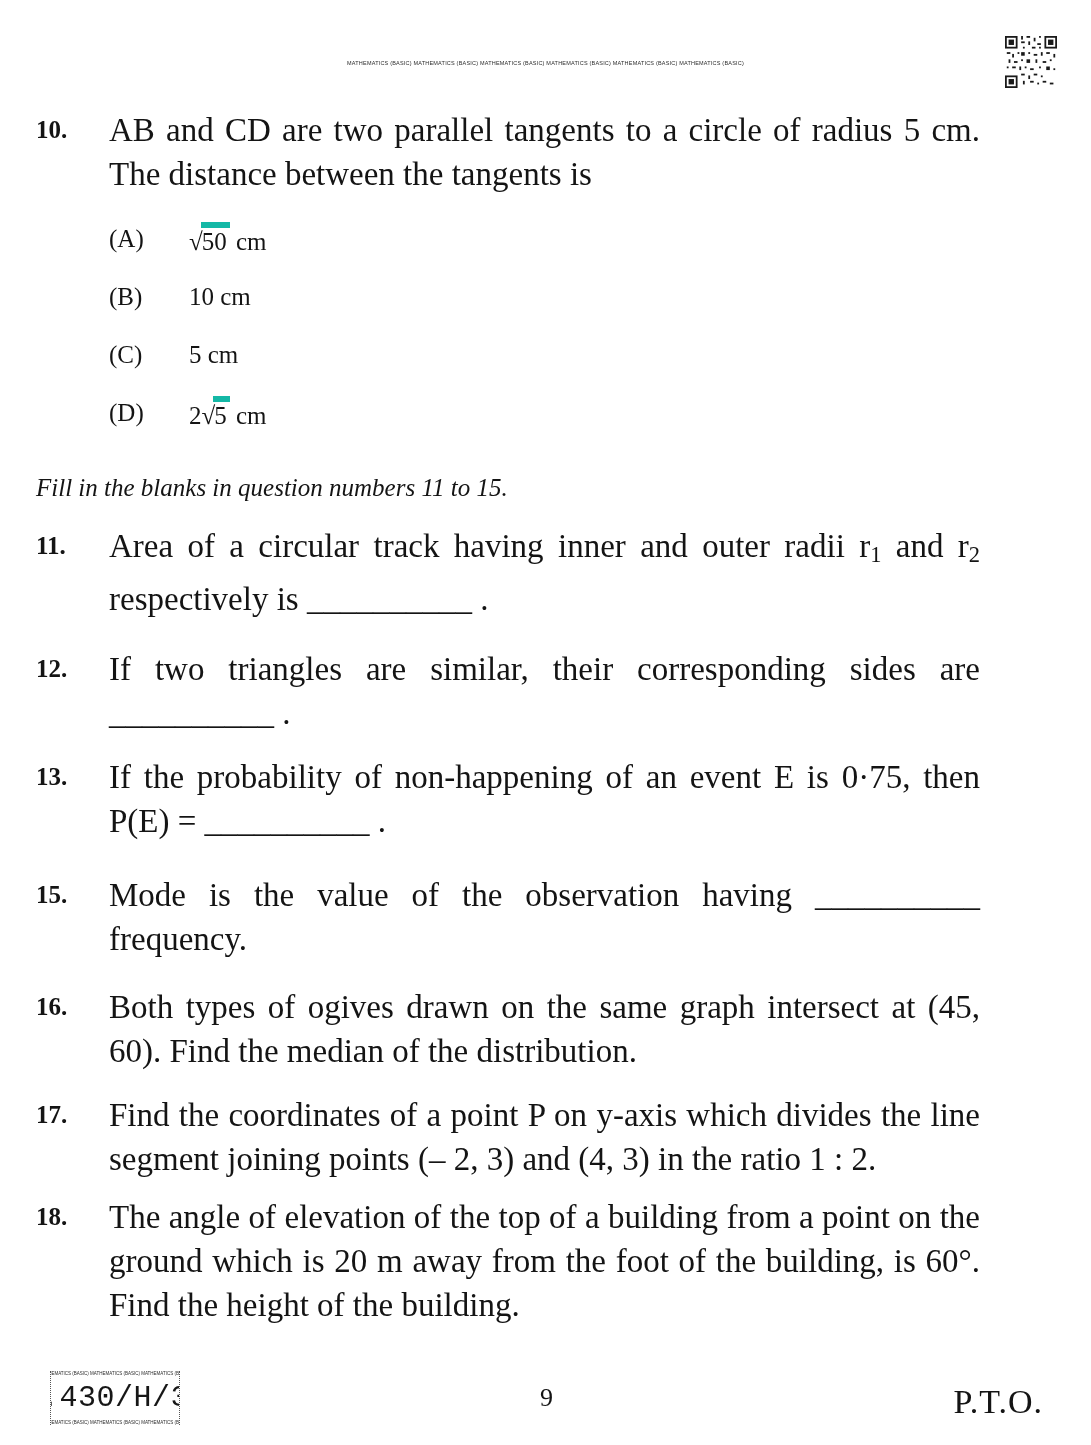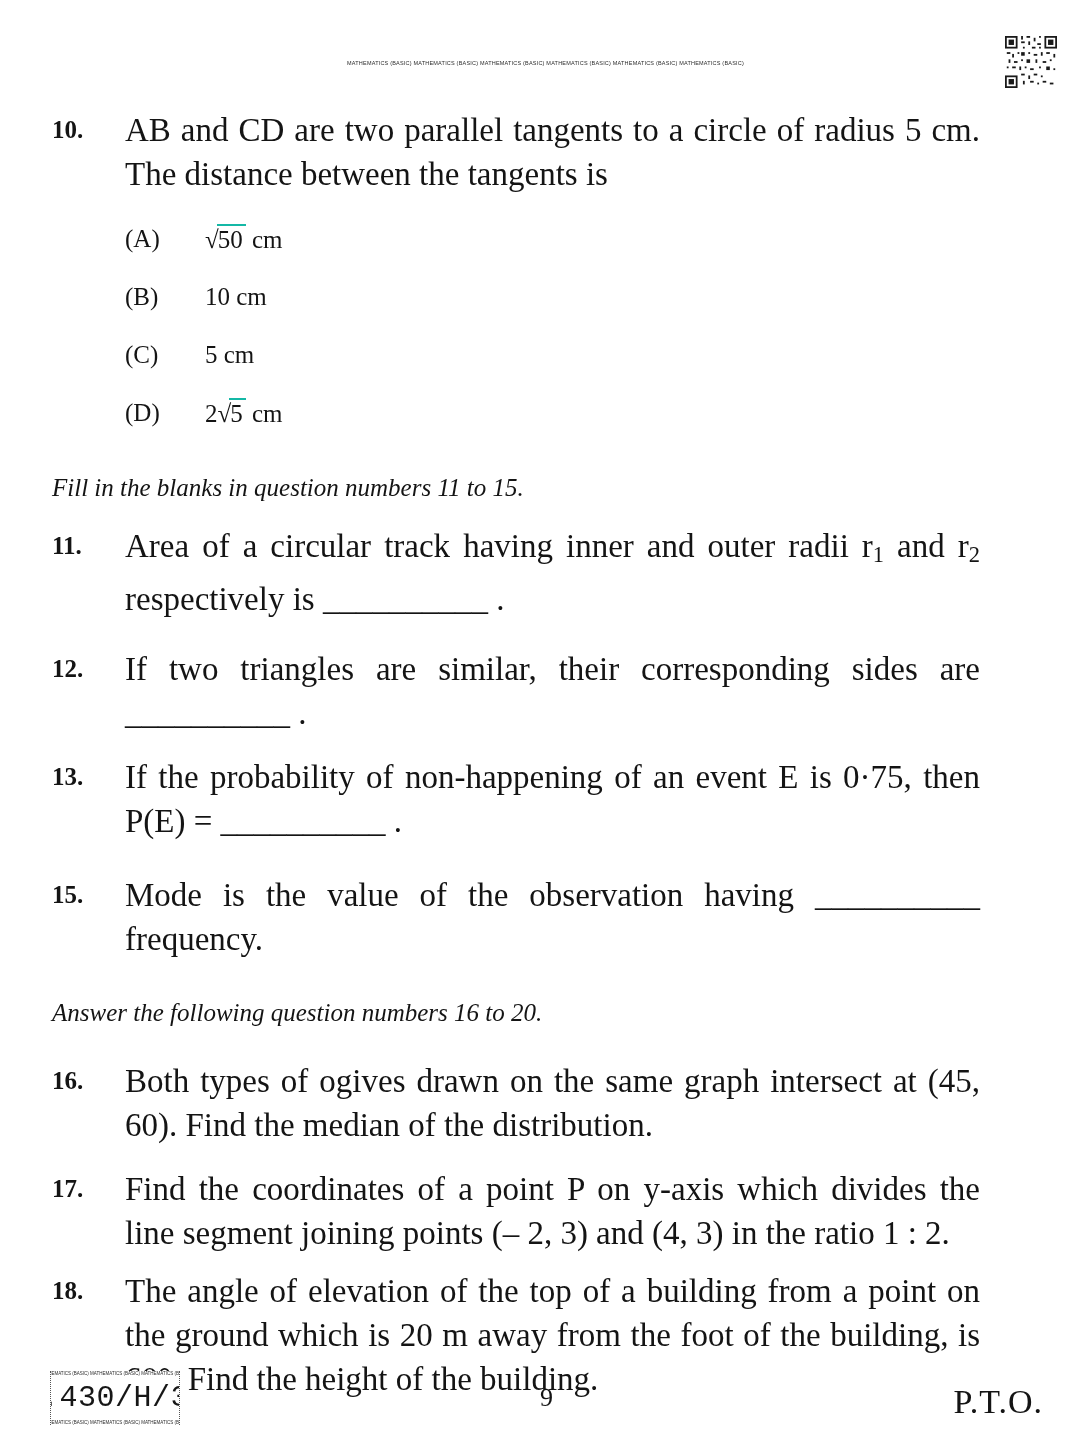--- a/index.html
+++ b/index.html
@@ -18,41 +18,41 @@
   .watermark {
     position:absolute; top:60px; left:0; right:0;
     text-align:center;
     font-family:"Liberation Sans", sans-serif;
     font-size:5.5px; letter-spacing:0.2px;
     color:#2b2b2b; white-space:nowrap;
   }
   .qr { position:absolute; top:36px; right:34px; width:52px; height:52px; }
 
   
-  .content { padding:0 111px 0 52px; }
+  .content { padding:0 111px 0 36px; }
   .question { display:flex; }
   .qnum {
     width:73px; flex:0 0 73px;
     font-weight:bold; font-size:25px; line-height:44px;
   }
   .qbody { flex:1; min-width:0; }
   .qtext {
     font-size:33px; line-height:44px;
     text-align:justify; text-align-last:left;
   }
   .options { margin-top:14px; }
   .option { height:58px; display:flex; align-items:center; font-size:25px; }
   .olabel { width:80px; flex:0 0 80px; }
   .ovalue { white-space:nowrap; }
   .instruction { font-style:italic; font-size:25px; line-height:44px; }
 
   .seg-sub { font-size:0.68em; vertical-align:-0.22em; }
   .seg-overline {
     display:inline-block;
-    border-top:2px solid #14b8a6;
+    border-top:6px solid #14b8a6;
     line-height:1.08; padding:0 3px 0 1px; margin-left:-2px;
   }
 
   .mt8{margin-top:8px}.mt14{margin-top:14px}.mt16{margin-top:16px}
   .mt22{margin-top:20px}.mt24{margin-top:24px}.mt26{margin-top:26px}
   .mt30{margin-top:30px}
 
   
   .footer { position:absolute; left:50px; right:48px; bottom:18px; height:56px; }
   .code-box {
@@ -193,21 +193,20 @@
     </div>
 
 
     <div class="question mt30">
       <div class="qnum">15.</div>
       <div class="qbody">
           <div class="qtext"><span>Mode is the value of the observation having __________ frequency.</span></div>
         </div>
     </div>
 
-    <div class="instruction mt30">Answer the following question numbers 16 to 20.</div>
 
     <div class="question mt24">
       <div class="qnum">16.</div>
       <div class="qbody">
           <div class="qtext"><span>Both types of ogives drawn on the same graph intersect at (45, 60). Find the median of the distribution.</span></div>
         </div>
     </div>
 
     <div class="question mt22">
       <div class="qnum">17.</div>

